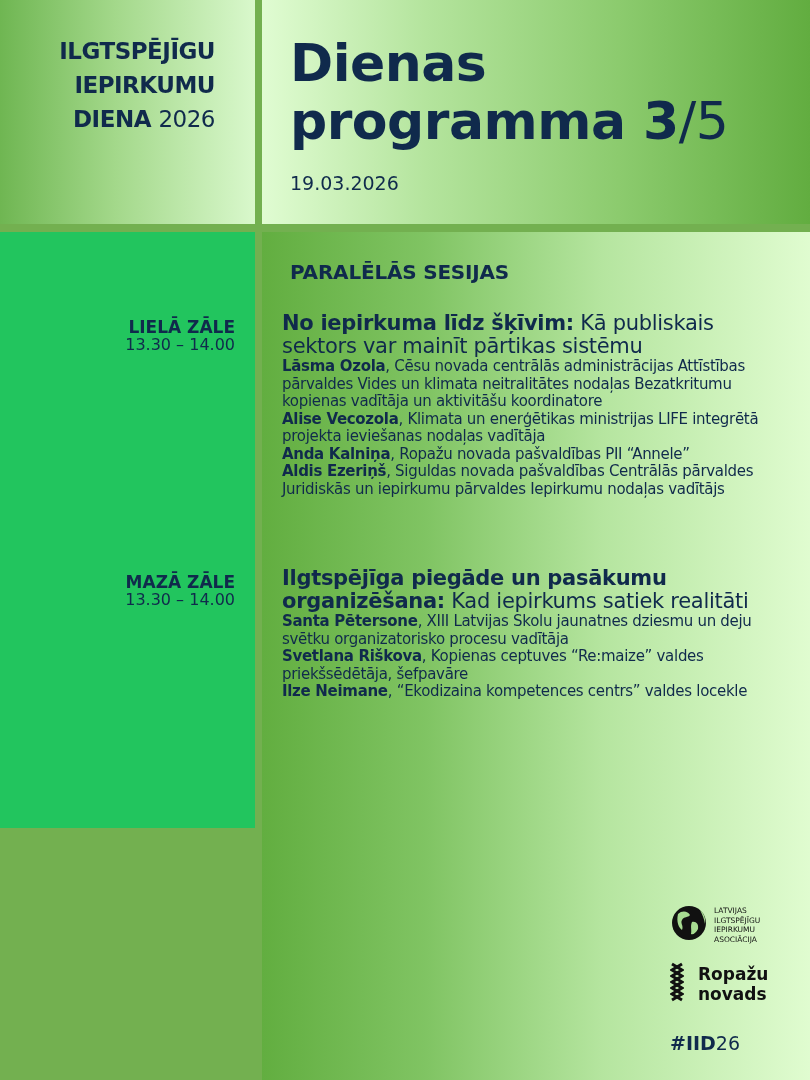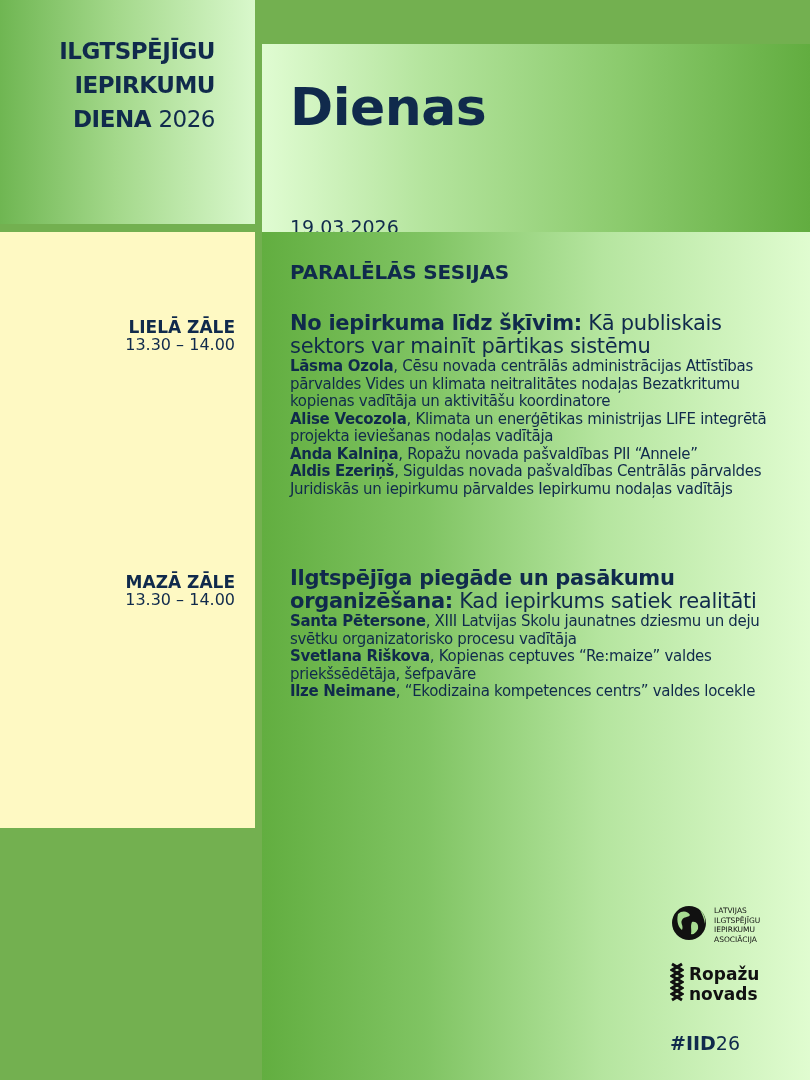--- a/index.html
+++ b/index.html
@@ -11,25 +11,24 @@
       color: #102a4c;
     }
     .panel { position: absolute; }
     .top-left {
       left: 0; top: 0; width: 255px; height: 224px;
       background: linear-gradient(90deg, #6fb652 0%, #a3d88a 45%, #d9f8cc 100%);
     }
     .top-right {
       left: 262px; top: 0; width: 548px; height: 224px;
       background: linear-gradient(90deg, #e0fcd2 0%, #b4e49d 30%, #8ccb6e 65%, #62ad40 100%);
-      margin-top: 44px;
     }
     .bottom-left {
       left: 0; top: 232px; width: 255px; height: 596px;
-      background: #fef9c3;
+      background: #22c55e;
     }
     .bottom-right {
       left: 262px; top: 232px; width: 548px; height: 848px;
       background: linear-gradient(90deg, #62ae40 0%, #80c463 30%, #b5e59f 62%, #e0fcd0 100%);
       padding-left: 20px;
     }
     .brand {
       position: absolute; right: 40px; top: 34px;
       text-align: right; font-weight: 700; font-size: 23px; line-height: 34px;
       letter-spacing: -0.5px;
@@ -47,36 +46,36 @@
     .section-heading {
       position: absolute; left: 28px; top: 28px;
       font-size: 20px; font-weight: 700; letter-spacing: -0.2px;
     }
     .room {
       position: absolute; right: 20px; text-align: right;
     }
     .room .name { font-size: 17px; font-weight: 700; line-height: 18px; }
     .room .time { font-size: 16px; font-weight: 400; line-height: 18px; text-align: right; }
     .session {
-      position: absolute; left: 28px; width: 510px;
+      position: absolute; left: 20px; width: 510px;
     }
     .session .stitle {
       font-size: 21px; line-height: 23px; font-weight: 400; letter-spacing: -0.3px;
     }
     .session .stitle b { font-weight: 700; }
     .speaker {
       font-size: 15px; line-height: 17.5px; letter-spacing: -0.3px;
     }
     .speaker b { font-weight: 700; }
     .logos {
       position: absolute; right: 30px; top: 672px; width: 110px;
     }
     .assoc { display: flex; align-items: center; gap: 6px; margin-bottom: 16px; }
     .assoc-text { font-size: 7.5px; line-height: 9.5px; font-weight: 400; color: #111; }
-    .ropazu { display: flex; align-items: center; gap: 5px; margin-bottom: 26px; }
+    .ropazu { display: flex; align-items: center; gap: 14px; margin-bottom: 26px; }
     .ropazu-text { font-size: 17px; line-height: 20px; font-weight: 700; color: #111; }
     .hashtag { font-size: 19px; font-weight: 700; color: #102a4c; }
     .hashtag .light { font-weight: 400; }
   </style>
 </head>
 <body>
 
 <div class="panel top-left">
   <div class="brand">
     <div>ILGTSPĒJĪGU</div>
@@ -84,20 +83,21 @@
     <div>
       <span>DIENA</span>
       <span class="light">2026</span>
     </div>
   </div>
 </div>
 
 <div class="panel top-right">
   <div class="title">
     <div>Dienas</div>
+    <div><span>programma 3</span><span class="light">/5</span></div>
   </div>
   <div class="date">19.03.2026</div>
 </div>
 
 <div class="panel bottom-left">
   <div class="room" style="top:86px;">
     <div class="name">LIELĀ ZĀLE</div>
     <div class="time">13.30 – 14.00</div>
   </div>
   <div class="room" style="top:341px;">

